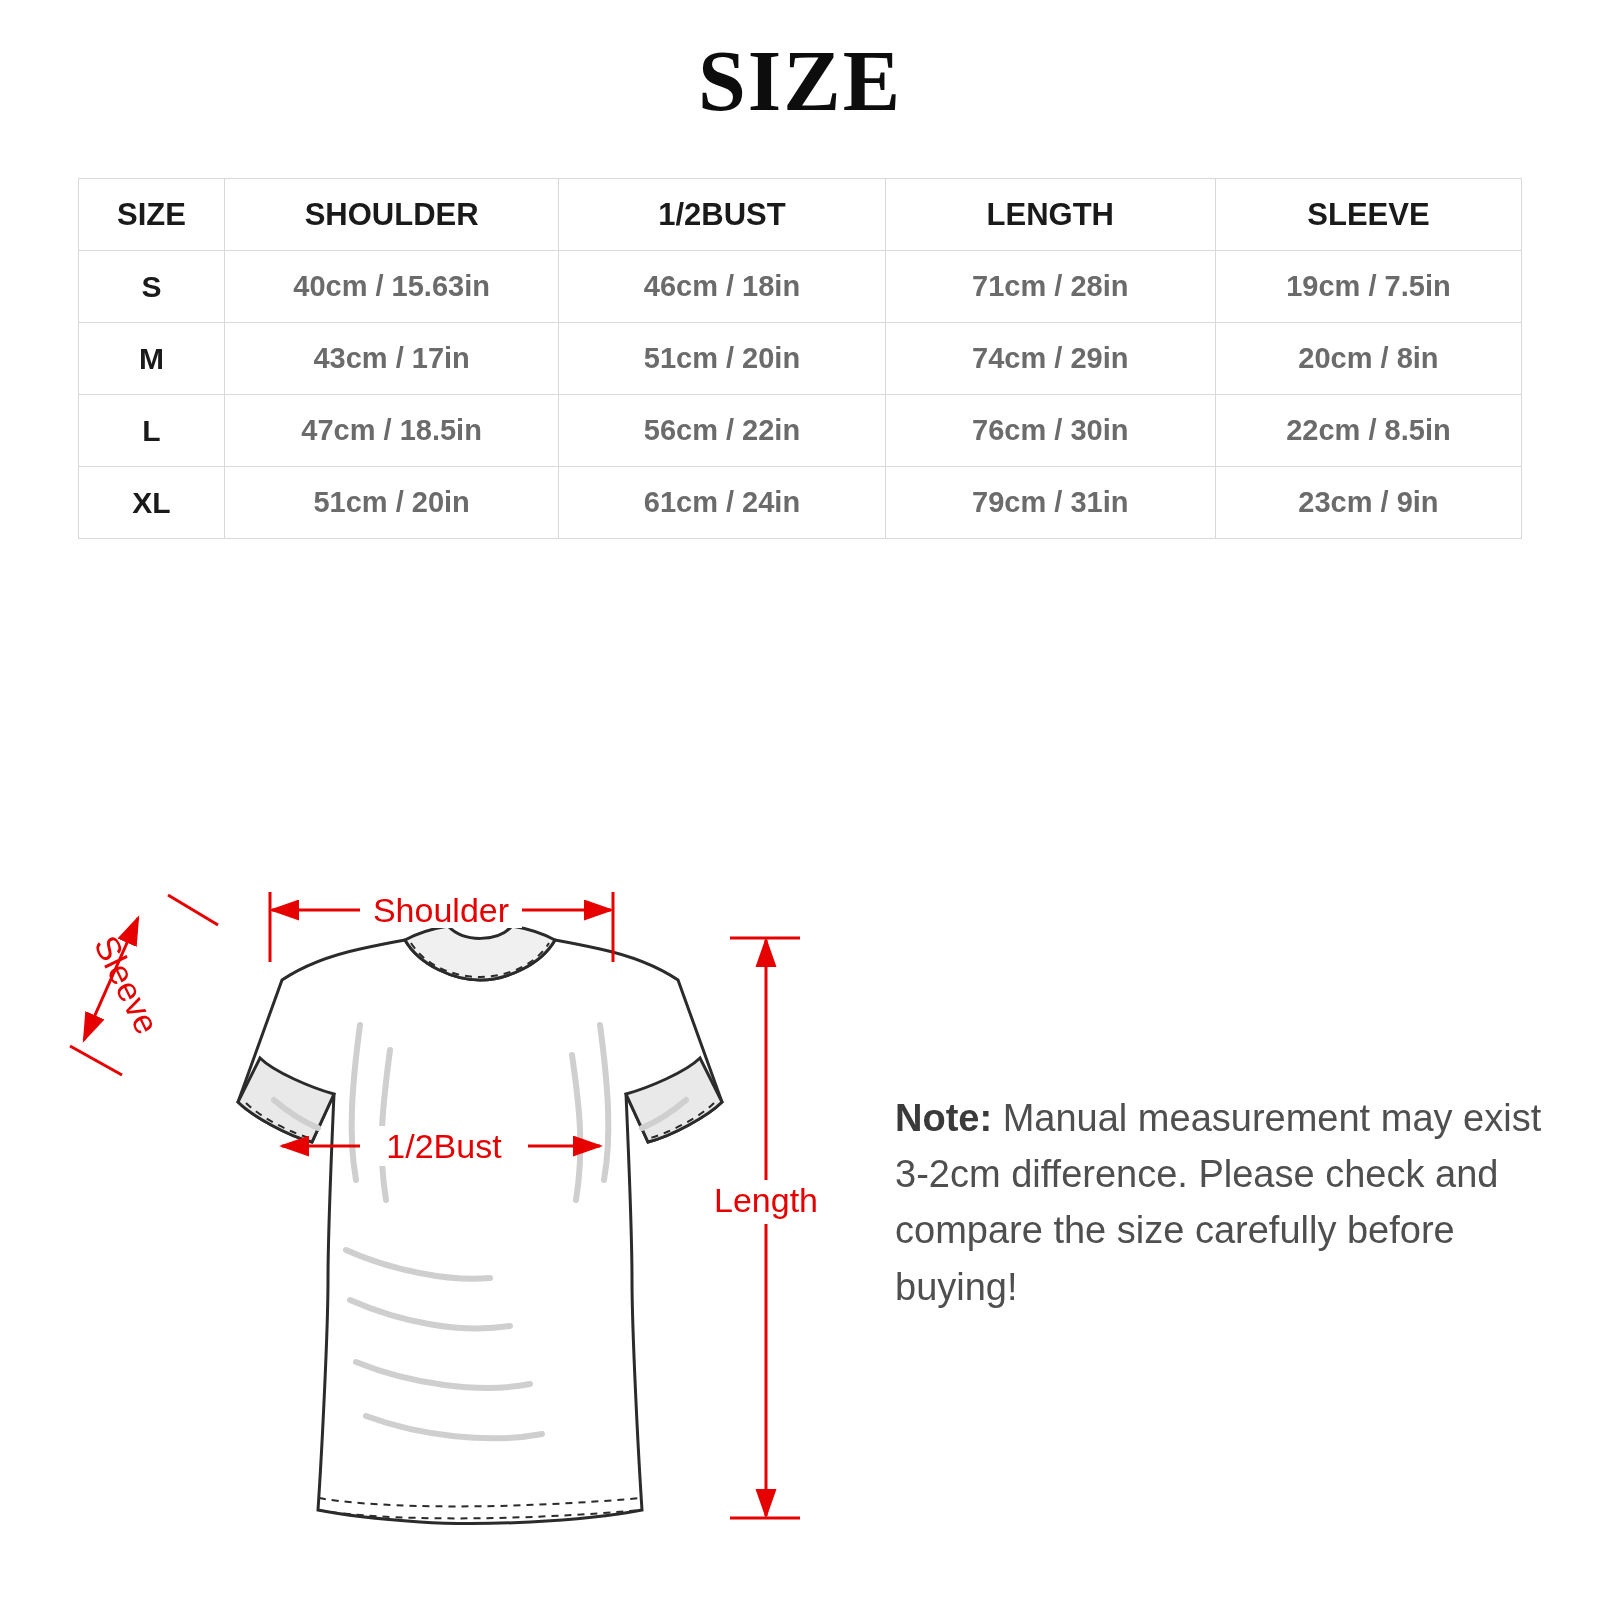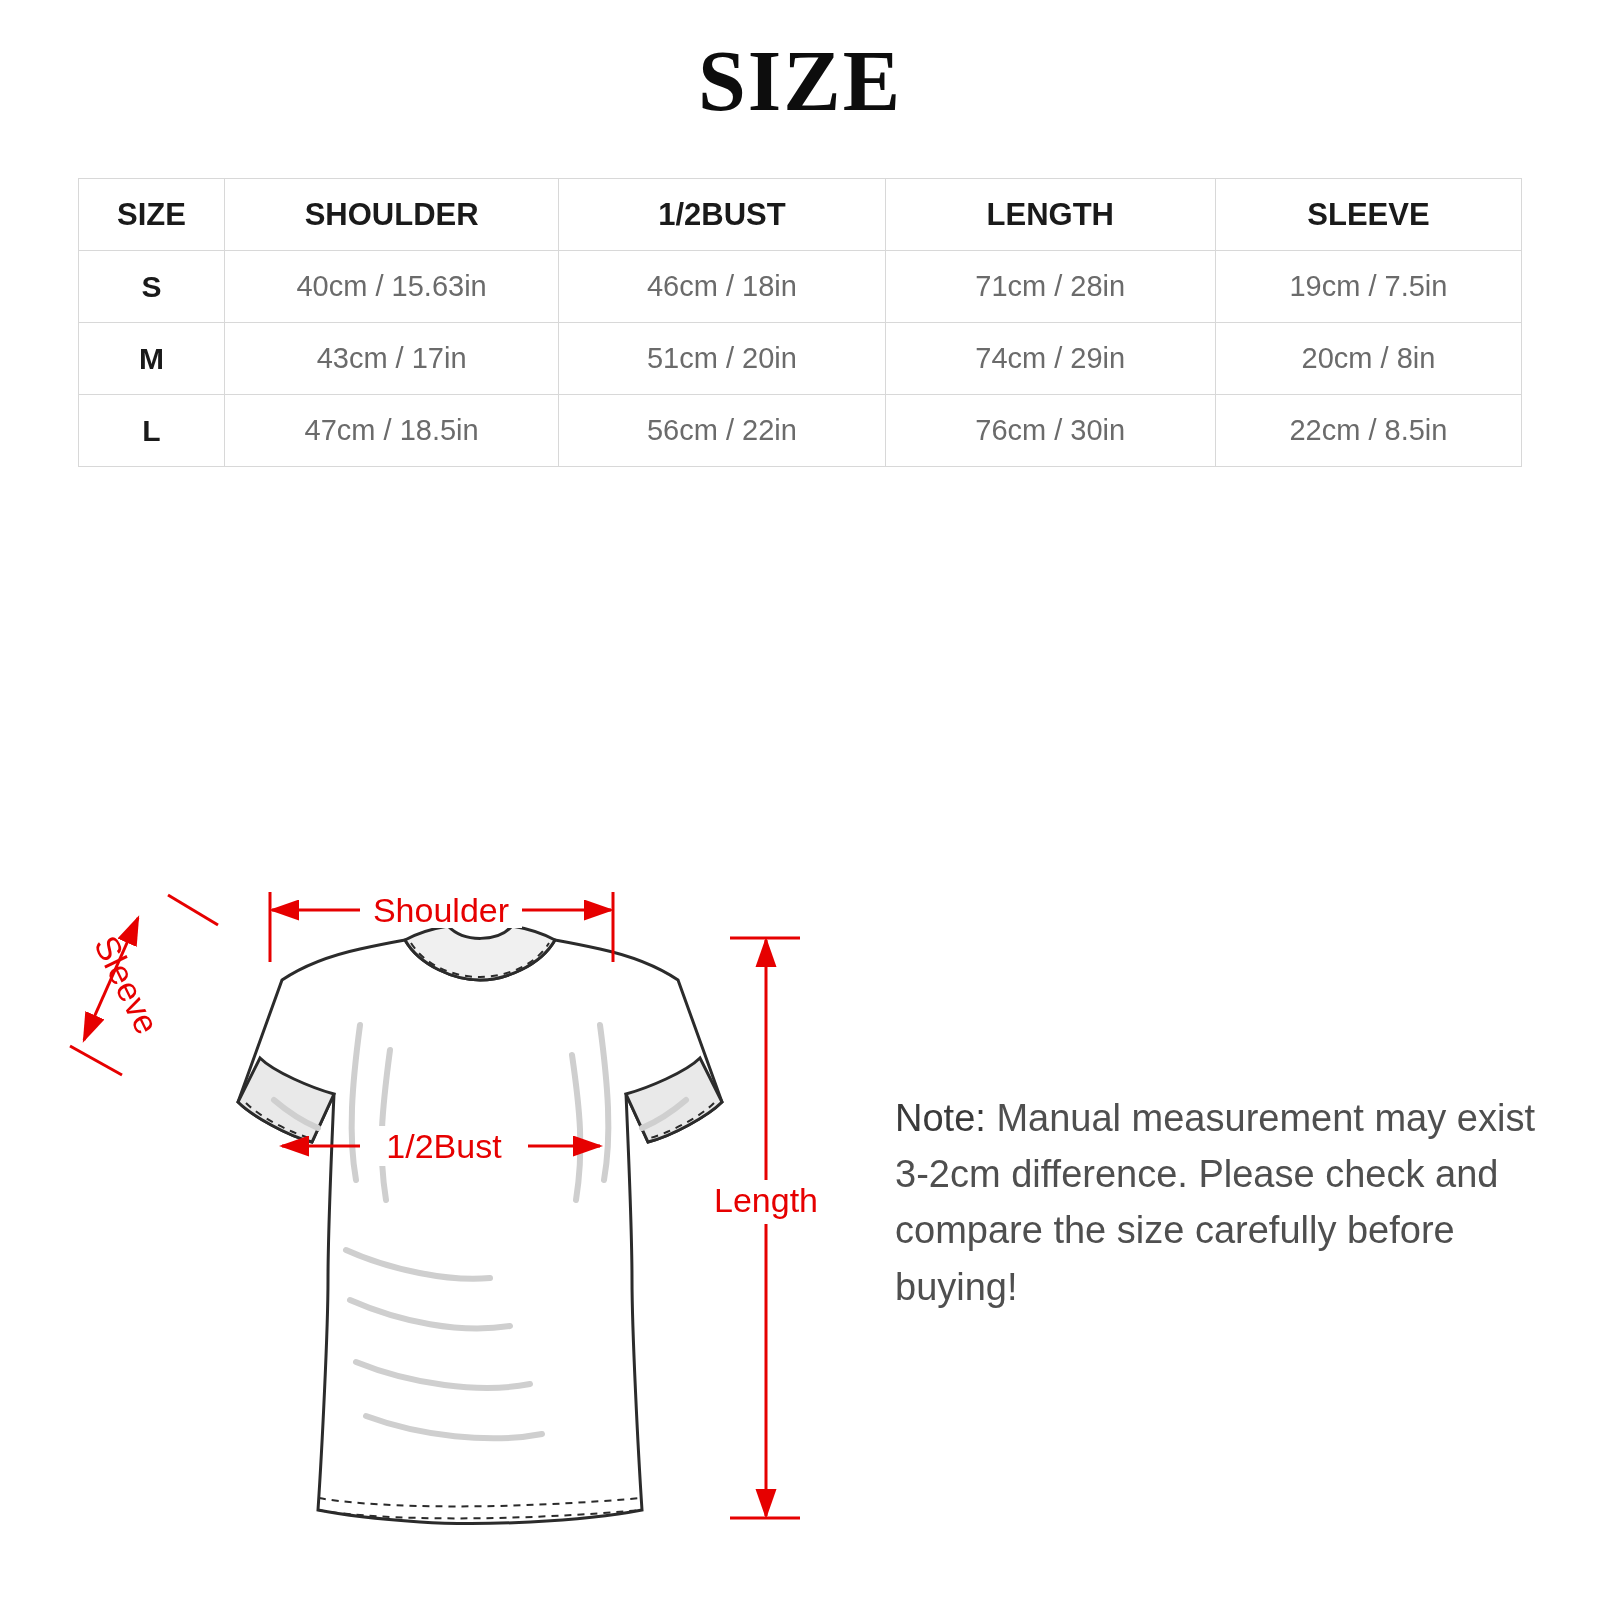--- a/index.html
+++ b/index.html
@@ -51,21 +51,21 @@
     font-weight: 700;
     color: #1a1a1a;
   }
   .size-table td.size-cell {
     font-size: 30px;
     font-weight: 700;
     color: #1a1a1a;
   }
   .size-table td.val-cell {
     font-size: 29px;
-    font-weight: 400;
+    font-weight: 700;
     color: #6b6b6b;
   }
   .col-size    { width: 144px; }
   .col-shoulder{ width: 330px; }
   .col-bust    { width: 322px; }
   .col-length  { width: 326px; }
   .col-sleeve  { width: 302px; }
 
   
   .illustration {
@@ -81,21 +81,21 @@
   .note-block {
     position: absolute;
     top: 1090px;
     left: 895px;
     width: 650px;
     font-size: 38px;
     line-height: 1.48;
     color: #4f4f4f;
   }
   .note-block .note-label {
-    font-weight: 400;
+    font-weight: 700;
     color: #3a3a3a;
   }
 </style>
 </head>
 <body>
 
 <div class="page-title">SIZE</div>
 
 <table class="size-table">
   <colgroup>
@@ -128,20 +128,27 @@
       <td class="val-cell">51cm / 20in</td>
       <td class="val-cell">74cm / 29in</td>
       <td class="val-cell">20cm / 8in</td>
     </tr>
     <tr>
       <td class="size-cell">L</td>
       <td class="val-cell">47cm / 18.5in</td>
       <td class="val-cell">56cm / 22in</td>
       <td class="val-cell">76cm / 30in</td>
       <td class="val-cell">22cm / 8.5in</td>
+    </tr>
+    <tr>
+      <td class="size-cell">XL</td>
+      <td class="val-cell">51cm / 20in</td>
+      <td class="val-cell">61cm / 24in</td>
+      <td class="val-cell">79cm / 31in</td>
+      <td class="val-cell">23cm / 9in</td>
     </tr>
   </tbody>
 </table>
 
 <div class="illustration">
   <svg width="790" height="700" viewBox="0 0 790 700" xmlns="http://www.w3.org/2000/svg">
     <defs>
       <marker id="arrH" markerWidth="10" markerHeight="10" refX="9" refY="3.5" orient="auto">
         <polygon points="0 0, 10 3.5, 0 7" fill="#e60000"></polygon>
       </marker>

